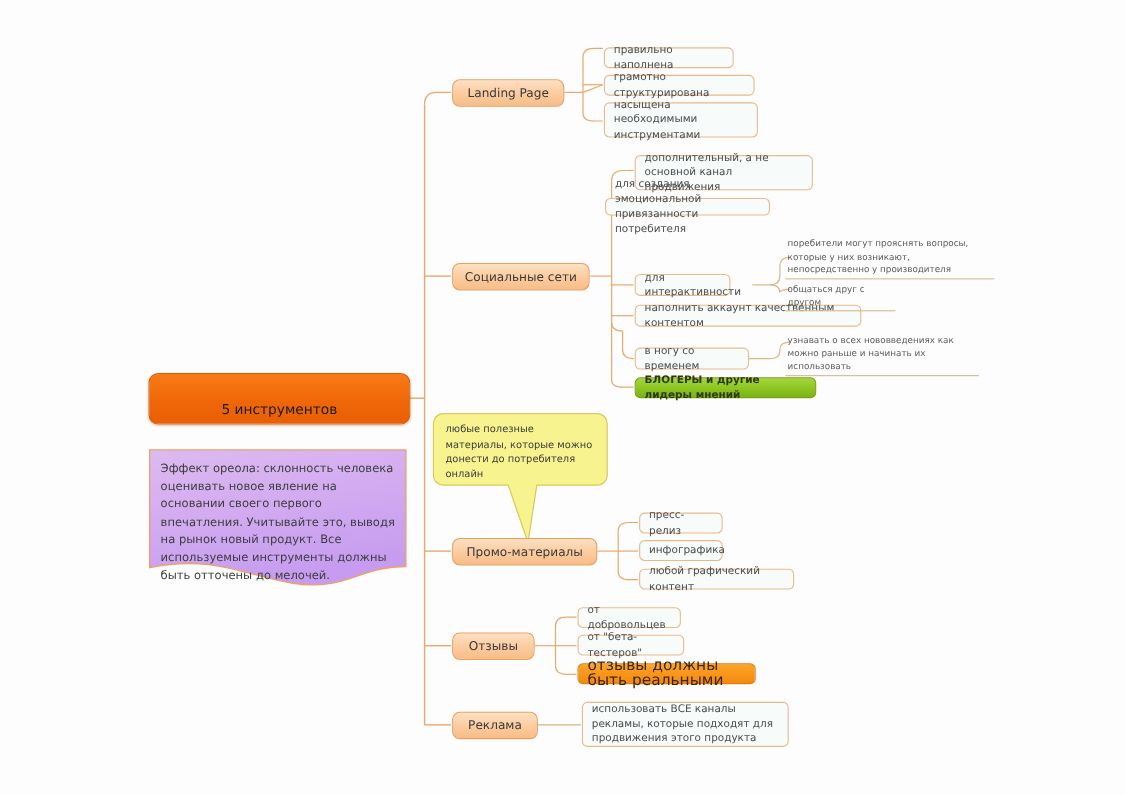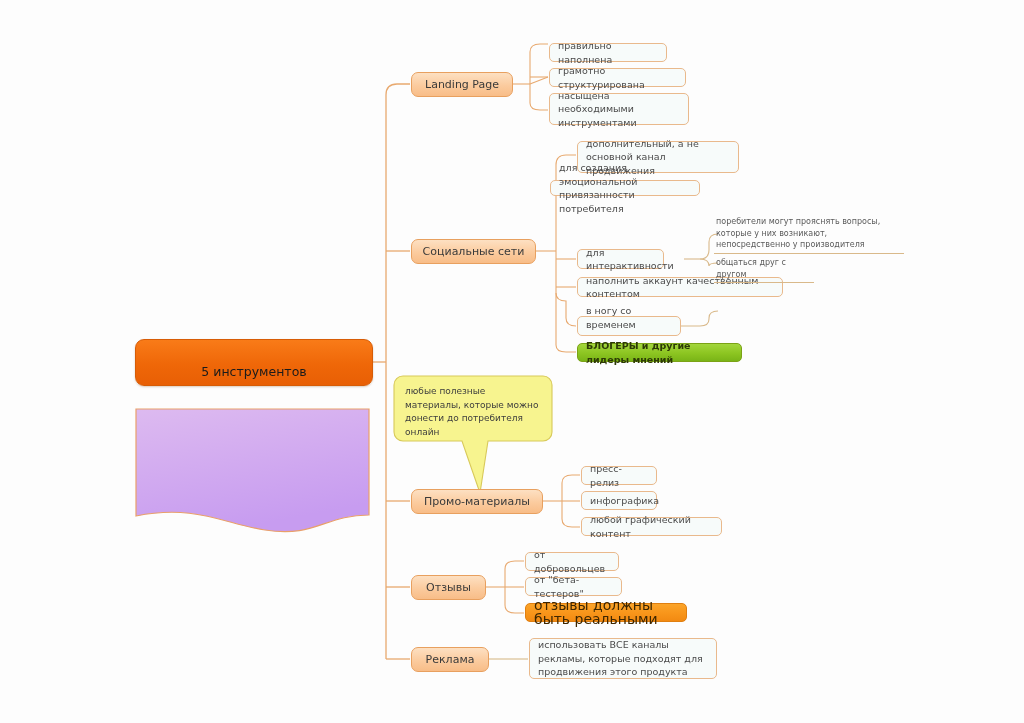--- a/index.html
+++ b/index.html
@@ -176,20 +176,21 @@
   <div id="note-wrap">
     <svg id="note-shape" viewBox="0 0 235 125" preserveAspectRatio="none">
       <defs>
         <linearGradient id="noteGrad" x1="0" y1="0" x2="0.35" y2="1">
           <stop offset="0%" stop-color="#ddbaf0"></stop>
           <stop offset="100%" stop-color="#c79cf0"></stop>
         </linearGradient>
       </defs>
       <path d="M1,1 L234,1 L234,107 C190,107 180,130 130,122 C90,116 60,96 1,108 Z" fill="url(#noteGrad)" stroke="#e9a06a" stroke-width="1.2"></path>
     </svg>
+    <div id="note-text">Эффект ореола: склонность человека оценивать новое явление на основании своего первого впечатления. Учитывайте это, выводя на рынок новый продукт. Все используемые инструменты должны быть отточены до мелочей.</div>
   </div>
 
   <div id="callout-wrap">
     <svg id="callout-shape" viewBox="0 0 160 122" preserveAspectRatio="none">
       <path d="M10,1 L150,1 C155,1 159,5 159,10 L159,57 C159,62 155,66 150,66
                L95,66 L87,118 L69,66 L10,66 C5,66 1,62 1,57 L1,10 C1,5 5,1 10,1 Z" fill="#f7f48f" stroke="#d8c95a" stroke-width="1.1"></path>
     </svg>
     <div id="callout-text">любые полезные материалы, которые можно донести до потребителя онлайн</div>
   </div>
 
@@ -214,34 +215,37 @@
   </div>
   <div class="node leaf" style="left:550px;top:180px;width:150px;height:16px;">
     <span>для создания эмоциональной привязанности потребителя</span>
   </div>
   <div class="node leaf" style="left:577px;top:249px;width:87px;height:20px;">
     <span>для интерактивности</span>
   </div>
   <div class="node leaf" style="left:577px;top:277px;width:206px;height:20px;">
     <span>наполнить аккаунт качественным контентом</span>
   </div>
-  <div class="node leaf" style="left:577px;top:316px;width:104px;height:20px;align-items:flex-end;">
+  <div class="node leaf" style="left:577px;top:316px;width:104px;height:20px;">
     <span>в ногу со временем</span>
   </div>
   <div class="node leaf-green" style="left:577px;top:343px;width:165px;height:19px;">
     <span>БЛОГЕРЫ и другие лидеры мнений</span>
   </div>
 
   <div class="subleaf" style="left:714px;top:216px;width:190px;border-bottom:1px solid #d9b98a;">
     <span>поребители могут прояснять вопросы, которые у них возникают, непосредственно у производителя</span>
   </div>
   <div class="subleaf" style="left:714px;top:257px;width:100px;border-bottom:1px solid #d9b98a;">
     <span>общаться друг с другом</span>
   </div>
 
+  <div class="subleaf" style="left:714px;top:304px;width:176px;border-bottom:1px solid #d9b98a;">
+    <span>узнавать о всех нововведениях как можно раньше и начинать их использовать</span>
+  </div>
 
   <div class="node branch" style="left:411px;top:489px;width:132px;height:25px;">
     <span>Промо-материалы</span>
   </div>
   <div class="node leaf" style="left:581px;top:466px;width:76px;height:19px;">
     <span>пресс-релиз</span>
   </div>
   <div class="node leaf" style="left:581px;top:491px;width:76px;height:19px;">
     <span>инфографика</span>
   </div>

